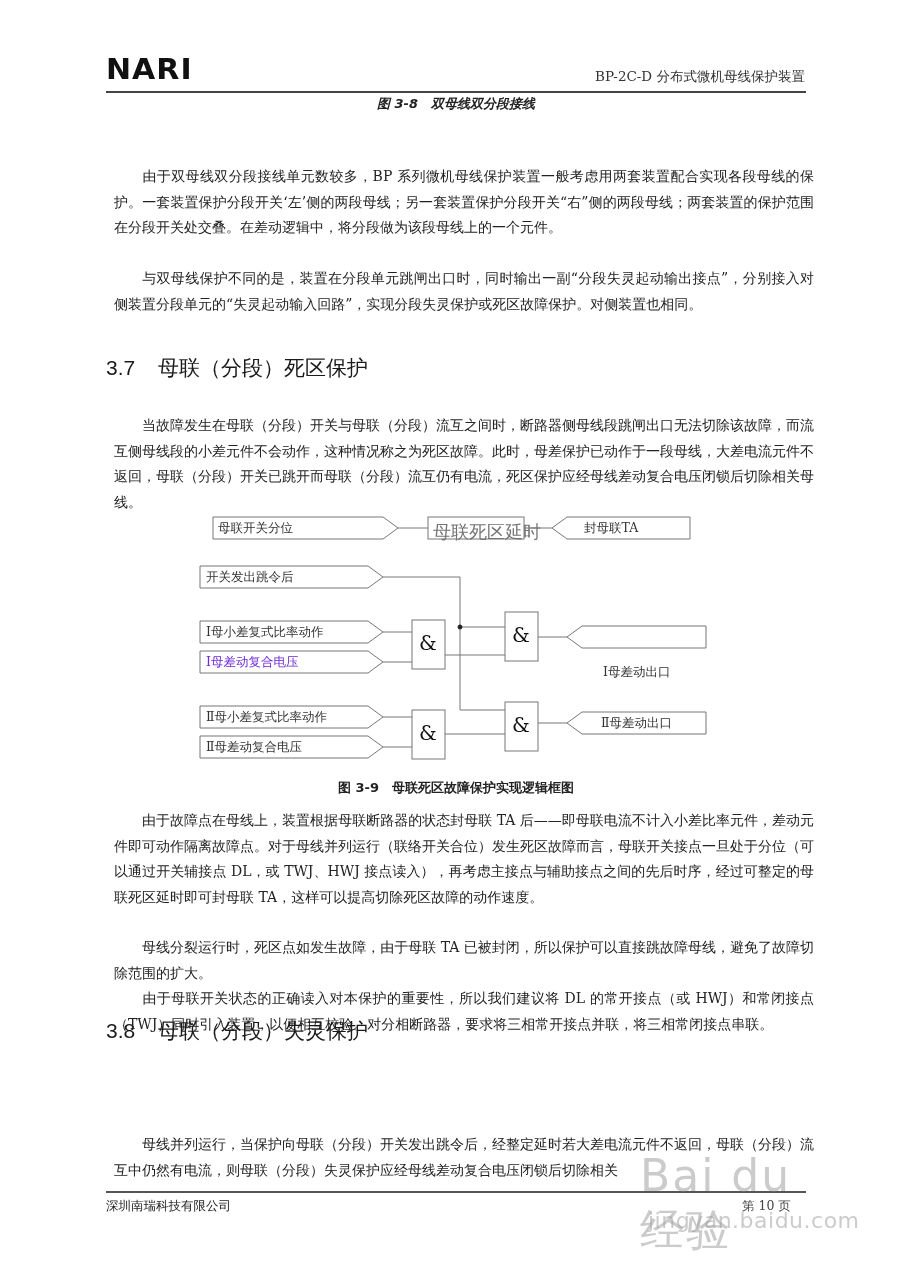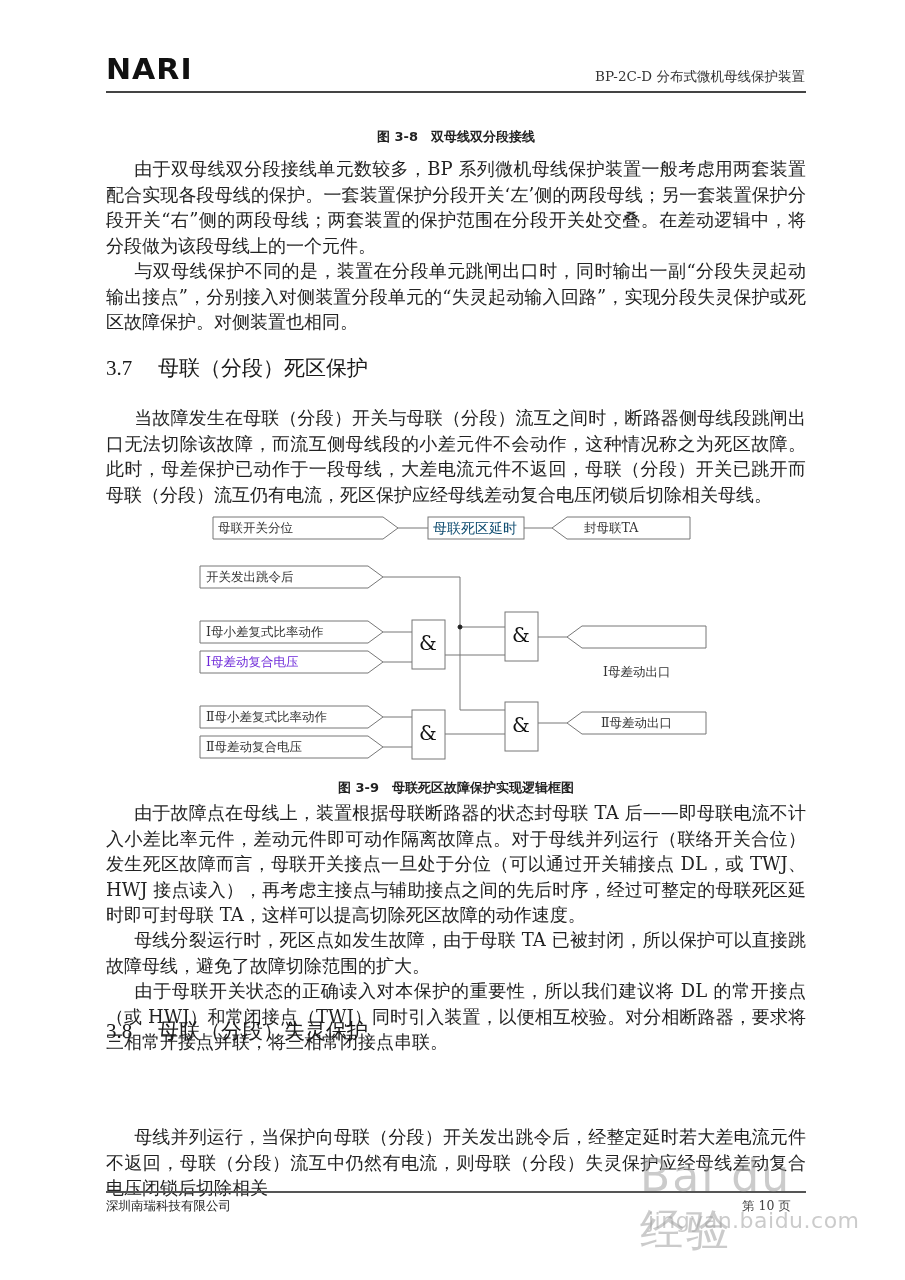--- a/index.html
+++ b/index.html
@@ -14,47 +14,47 @@
       font-family: "DejaVu Sans", "Liberation Sans", sans-serif;
       font-weight: bold; font-size: 30px; letter-spacing: 1px; color: #111;
       transform: scaleY(0.95);
     }
     .doc-title {
       right: 100px; top: 68px; font-size: 13.5px; color: #333;
     }
     .rule-top { left: 106px; top: 91px; width: 700px; height: 2px; background: #444; }
     .fig-caption { font-family: "DejaVu Sans", "Liberation Sans", sans-serif; font-weight: bold; font-size: 13px; color: #222; text-align: center; left: 106px; width: 700px; }
     .para {
-      left: 106px; width: 700px; font-size: 18px; line-height: 25.5px;
-      text-align: justify; color: #222; margin: 0;
+      left: 106px; width: 700px; font-size: 14px; line-height: 25.5px;
+      text-align: justify; color: #222; margin: 8px;
     }
     .para .indent { display: inline-block; width: 28px; }
     .heading {
       left: 106px; font-size: 21px; color: #1a1a1a;
       font-family: "DejaVu Sans", "Liberation Sans", sans-serif;
     }
-    .heading .num { display: inline-block; width: 52px; font-family: Liberation Serif, serif; }
+    .heading .num { display: inline-block; width: 52px; font-family: Liberation Sans, sans-serif; }
     .rule-bottom { left: 106px; top: 1191px; width: 700px; height: 2px; background: #555; }
     .footer-left { left: 106px; top: 1198px; font-size: 12.5px; font-family: "DejaVu Sans", "Liberation Sans", sans-serif; color: #222; }
     .footer-right { left: 742px; top: 1198px; font-size: 12.5px; color: #444; }
     .watermark {
       left: 640px; top: 1150px; width: 210px; height: 90px;
       color: rgba(160,160,160,0.55); font-family: "DejaVu Sans", "Liberation Sans", sans-serif;
     }
     .watermark .wm-main { font-size: 44px; font-weight: normal; letter-spacing: 2px; position:absolute; left: 0; top: 0; }
     .watermark .wm-sub { font-size: 22px; position:absolute; left: 8px; top: 58px; letter-spacing: 0.5px; }
   </style>
 </head>
 <body>
 
 <div class="abs logo">NARI</div>
 <div class="abs doc-title">BP-2C-D 分布式微机母线保护装置</div>
 <div class="abs rule-top"></div>
 
-<div class="abs fig-caption" style="top:128px;">图 3-8　双母线双分段接线</div>
+<div class="abs fig-caption" style="top:95px;font-style:italic;">图 3-8　双母线双分段接线</div>
 
 <p class="abs para" style="top:156px;"><span class="indent"></span><span>由于双母线双分段接线单元数较多，BP 系列微机母线保护装置一般考虑用两套装置配合实现各段母线的保护。一套装置保护分段开关‘左’侧的两段母线；另一套装置保护分段开关“右”侧的两段母线；两套装置的保护范围在分段开关处交叠。在差动逻辑中，将分段做为该段母线上的一个元件。</span></p>
 <p class="abs para" style="top:258px;"><span class="indent"></span><span>与双母线保护不同的是，装置在分段单元跳闸出口时，同时输出一副“分段失灵起动输出接点”，分别接入对侧装置分段单元的“失灵起动输入回路”，实现分段失灵保护或死区故障保护。对侧装置也相同。</span></p>
 
 <div class="abs heading" style="top:354px;">
   <span class="num">3.7</span><span>母联（分段）死区保护</span>
 </div>
 
 <p class="abs para" style="top:405px;"><span class="indent"></span><span>当故障发生在母联（分段）开关与母联（分段）流互之间时，断路器侧母线段跳闸出口无法切除该故障，而流互侧母线段的小差元件不会动作，这种情况称之为死区故障。此时，母差保护已动作于一段母线，大差电流元件不返回，母联（分段）开关已跳开而母联（分段）流互仍有电流，死区保护应经母线差动复合电压闭锁后切除相关母线。</span></p>
 
@@ -90,21 +90,21 @@
     <line x1="383" y1="747" x2="412" y2="747"></line>
     <rect x="412" y="710" width="33" height="49"></rect>
     <line x1="445" y1="734" x2="505" y2="734"></line>
     <rect x="505" y="702" width="33" height="49"></rect>
     <line x1="538" y1="723" x2="567" y2="723"></line>
     <polygon points="567,723 582,712 706,712 706,734 582,734"></polygon>
   </g>
 </svg>
 
 <div class="abs" style="left:218px; top:520px; font-size:12.5px; color:#333;">母联开关分位</div>
-<div class="abs" style="left:433px; top:520px; font-size:14px; color:#0c4a6e;">母联死区延时</div>
+<div class="abs" style="left:433px; top:520px; font-size:18px; color:#737373;">母联死区延时</div>
 <div class="abs" style="left:584px; top:520px; font-size:12.5px; color:#333;">封母联TA</div>
 
 <div class="abs" style="left:206px; top:569px; font-size:12.5px; color:#333;">开关发出跳令后</div>
 <div class="abs" style="left:206px; top:624px; font-size:12.5px; color:#333;">Ⅰ母小差复式比率动作</div>
 <div class="abs" style="left:206px; top:654px; font-size:12.5px; color:#6d28d9;">Ⅰ母差动复合电压</div>
 <div class="abs" style="left:206px; top:709px; font-size:12.5px; color:#333;">Ⅱ母小差复式比率动作</div>
 <div class="abs" style="left:206px; top:739px; font-size:12.5px; color:#333;">Ⅱ母差动复合电压</div>
 
 <div class="abs" style="left:419px; top:631px; font-size:20px; color:#111;">&amp;</div>
 <div class="abs" style="left:512px; top:623px; font-size:20px; color:#111;">&amp;</div>

